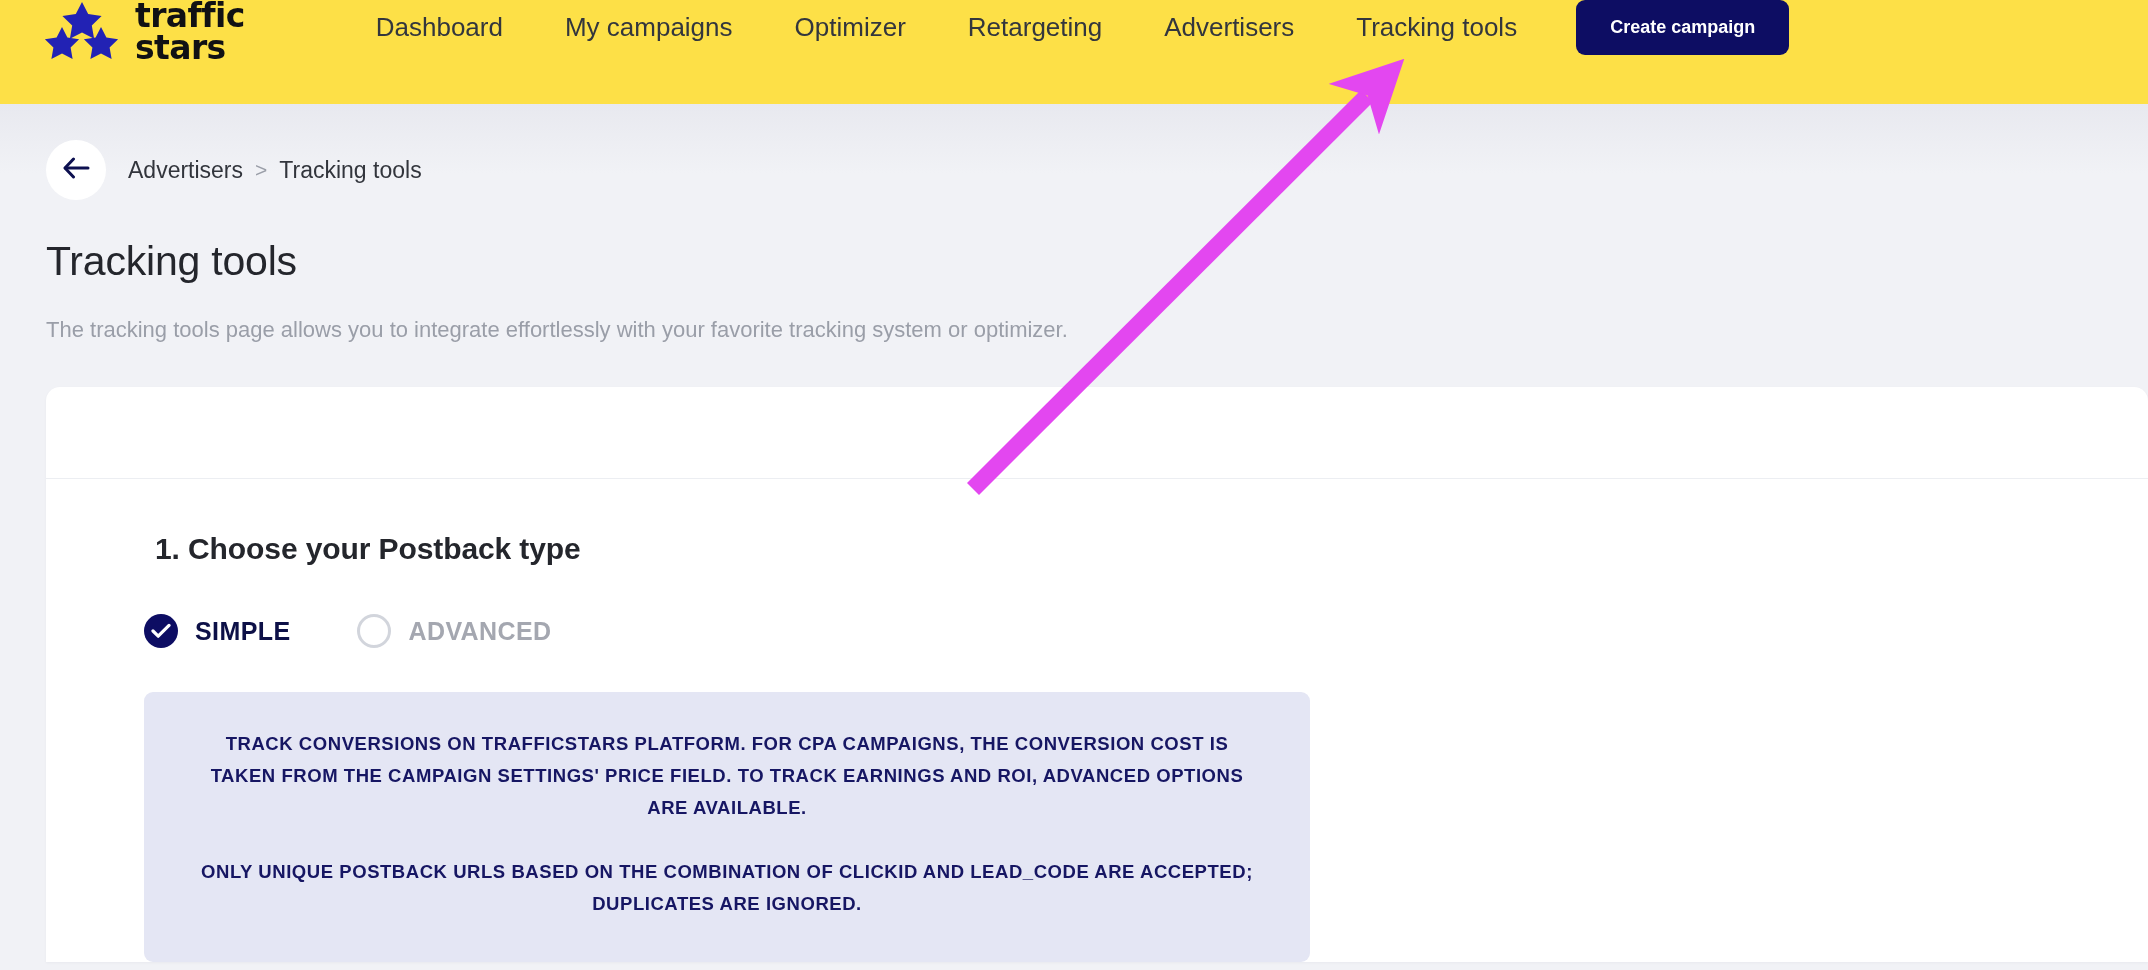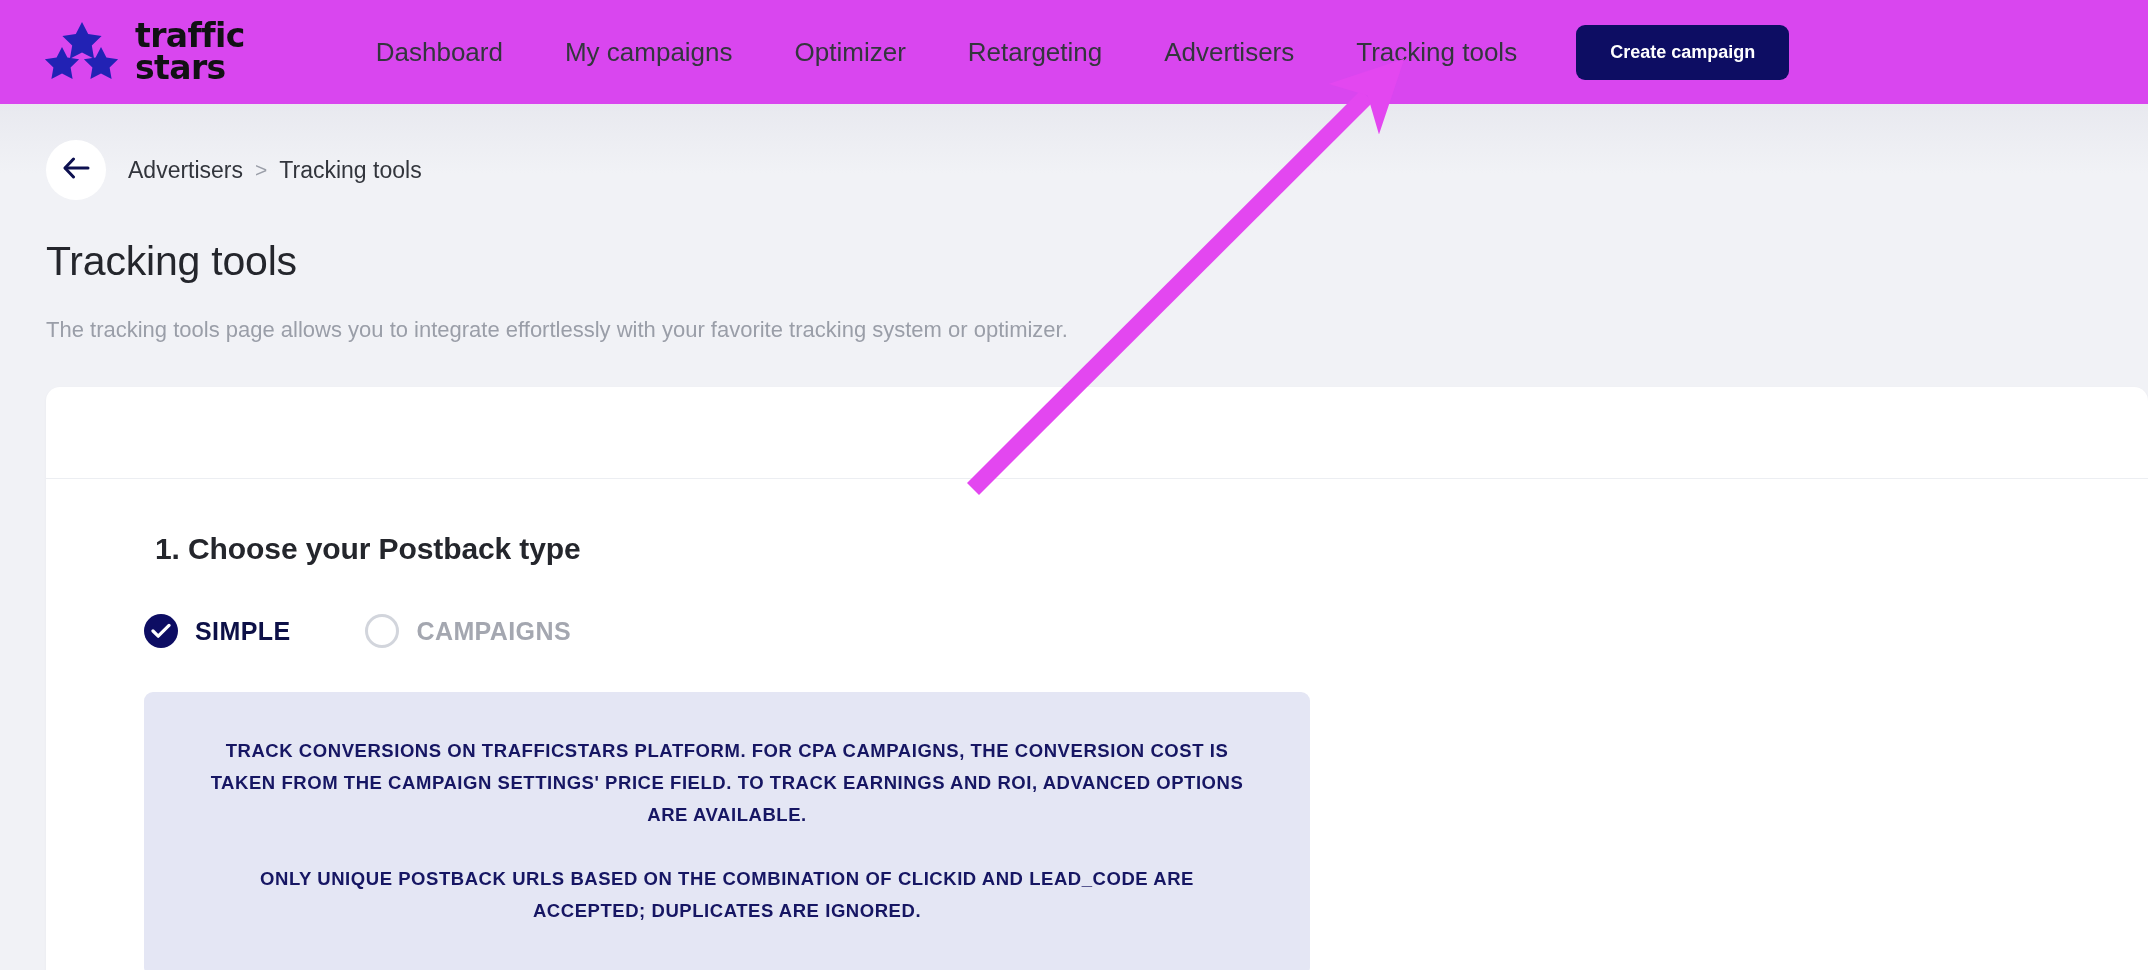--- a/index.html
+++ b/index.html
@@ -13,23 +13,23 @@
     overflow: hidden;
     background: #f1f2f6;
     font-family: "Liberation Sans", sans-serif;
     -webkit-font-smoothing: antialiased;
   }
 
   
   .topbar {
     position: relative;
     height: 104px;
-    background: #d946ef;
-    display: flex;
-    align-items: center;
+    background: #fde047;
+    display: flex;
+    align-items: flex-start;
     padding: 0 0 0 44px;
     box-sizing: border-box;
     z-index: 5;
   }
   .logo {
     display: flex;
     align-items: center;
     gap: 13px;
     margin-right: 100px;
     flex: 0 0 auto;
@@ -165,21 +165,21 @@
     font-weight: 700;
     color: #24262c;
     margin: 11px;
     letter-spacing: -0.1px;
   }
 
   .radio-row {
     display: flex;
     align-items: center;
     margin-top: 48px;
-    gap: 8px;
+    gap: 0;
   }
   .radio-opt {
     display: flex;
     align-items: center;
     gap: 17px;
     cursor: pointer;
     margin-right: 67px;
   }
   .radio-mark {
     width: 34px;
@@ -203,21 +203,21 @@
 
   .info-box {
     margin-top: 44px;
     width: 1166px;
     background: #e4e6f4;
     border-radius: 9px;
     padding: 28px 44px 34px 44px;
     box-sizing: border-box;
   }
   .info-p {
-    margin: 15px;
+    margin: 8px;
     font-size: 18.5px;
     font-weight: 700;
     letter-spacing: 0.55px;
     line-height: 1.73;
     color: #161663;
     text-align: center;
   }
   .info-p + .info-p { margin-top: 32px; }
 
   
@@ -296,21 +296,21 @@
           <span class="radio-mark checked">
             <svg width="20" height="16" viewBox="0 0 20 16" aria-hidden="true">
               <path d="M2 8 L7.2 13.2 L18 2.4" stroke="#ffffff" stroke-width="3.2" fill="none" stroke-linecap="round" stroke-linejoin="round"></path>
             </svg>
           </span>
           <span class="radio-label">SIMPLE</span>
         </div>
 
         <div class="radio-opt unselected">
           <span class="radio-mark unchecked"></span>
-          <span class="radio-label">CAMPAIGNS</span>
+          <span class="radio-label">ADVANCED</span>
         </div>
 
       </div>
 
       <div class="info-box">
         <p class="info-p">TRACK CONVERSIONS ON TRAFFICSTARS PLATFORM. FOR CPA CAMPAIGNS, THE CONVERSION COST IS TAKEN FROM THE CAMPAIGN SETTINGS' PRICE FIELD. TO TRACK EARNINGS AND ROI, ADVANCED OPTIONS ARE AVAILABLE.</p>
         <p class="info-p">ONLY UNIQUE POSTBACK URLS BASED ON THE COMBINATION OF CLICKID AND LEAD_CODE ARE ACCEPTED; DUPLICATES ARE IGNORED.</p>
       </div>
 
     </div>

